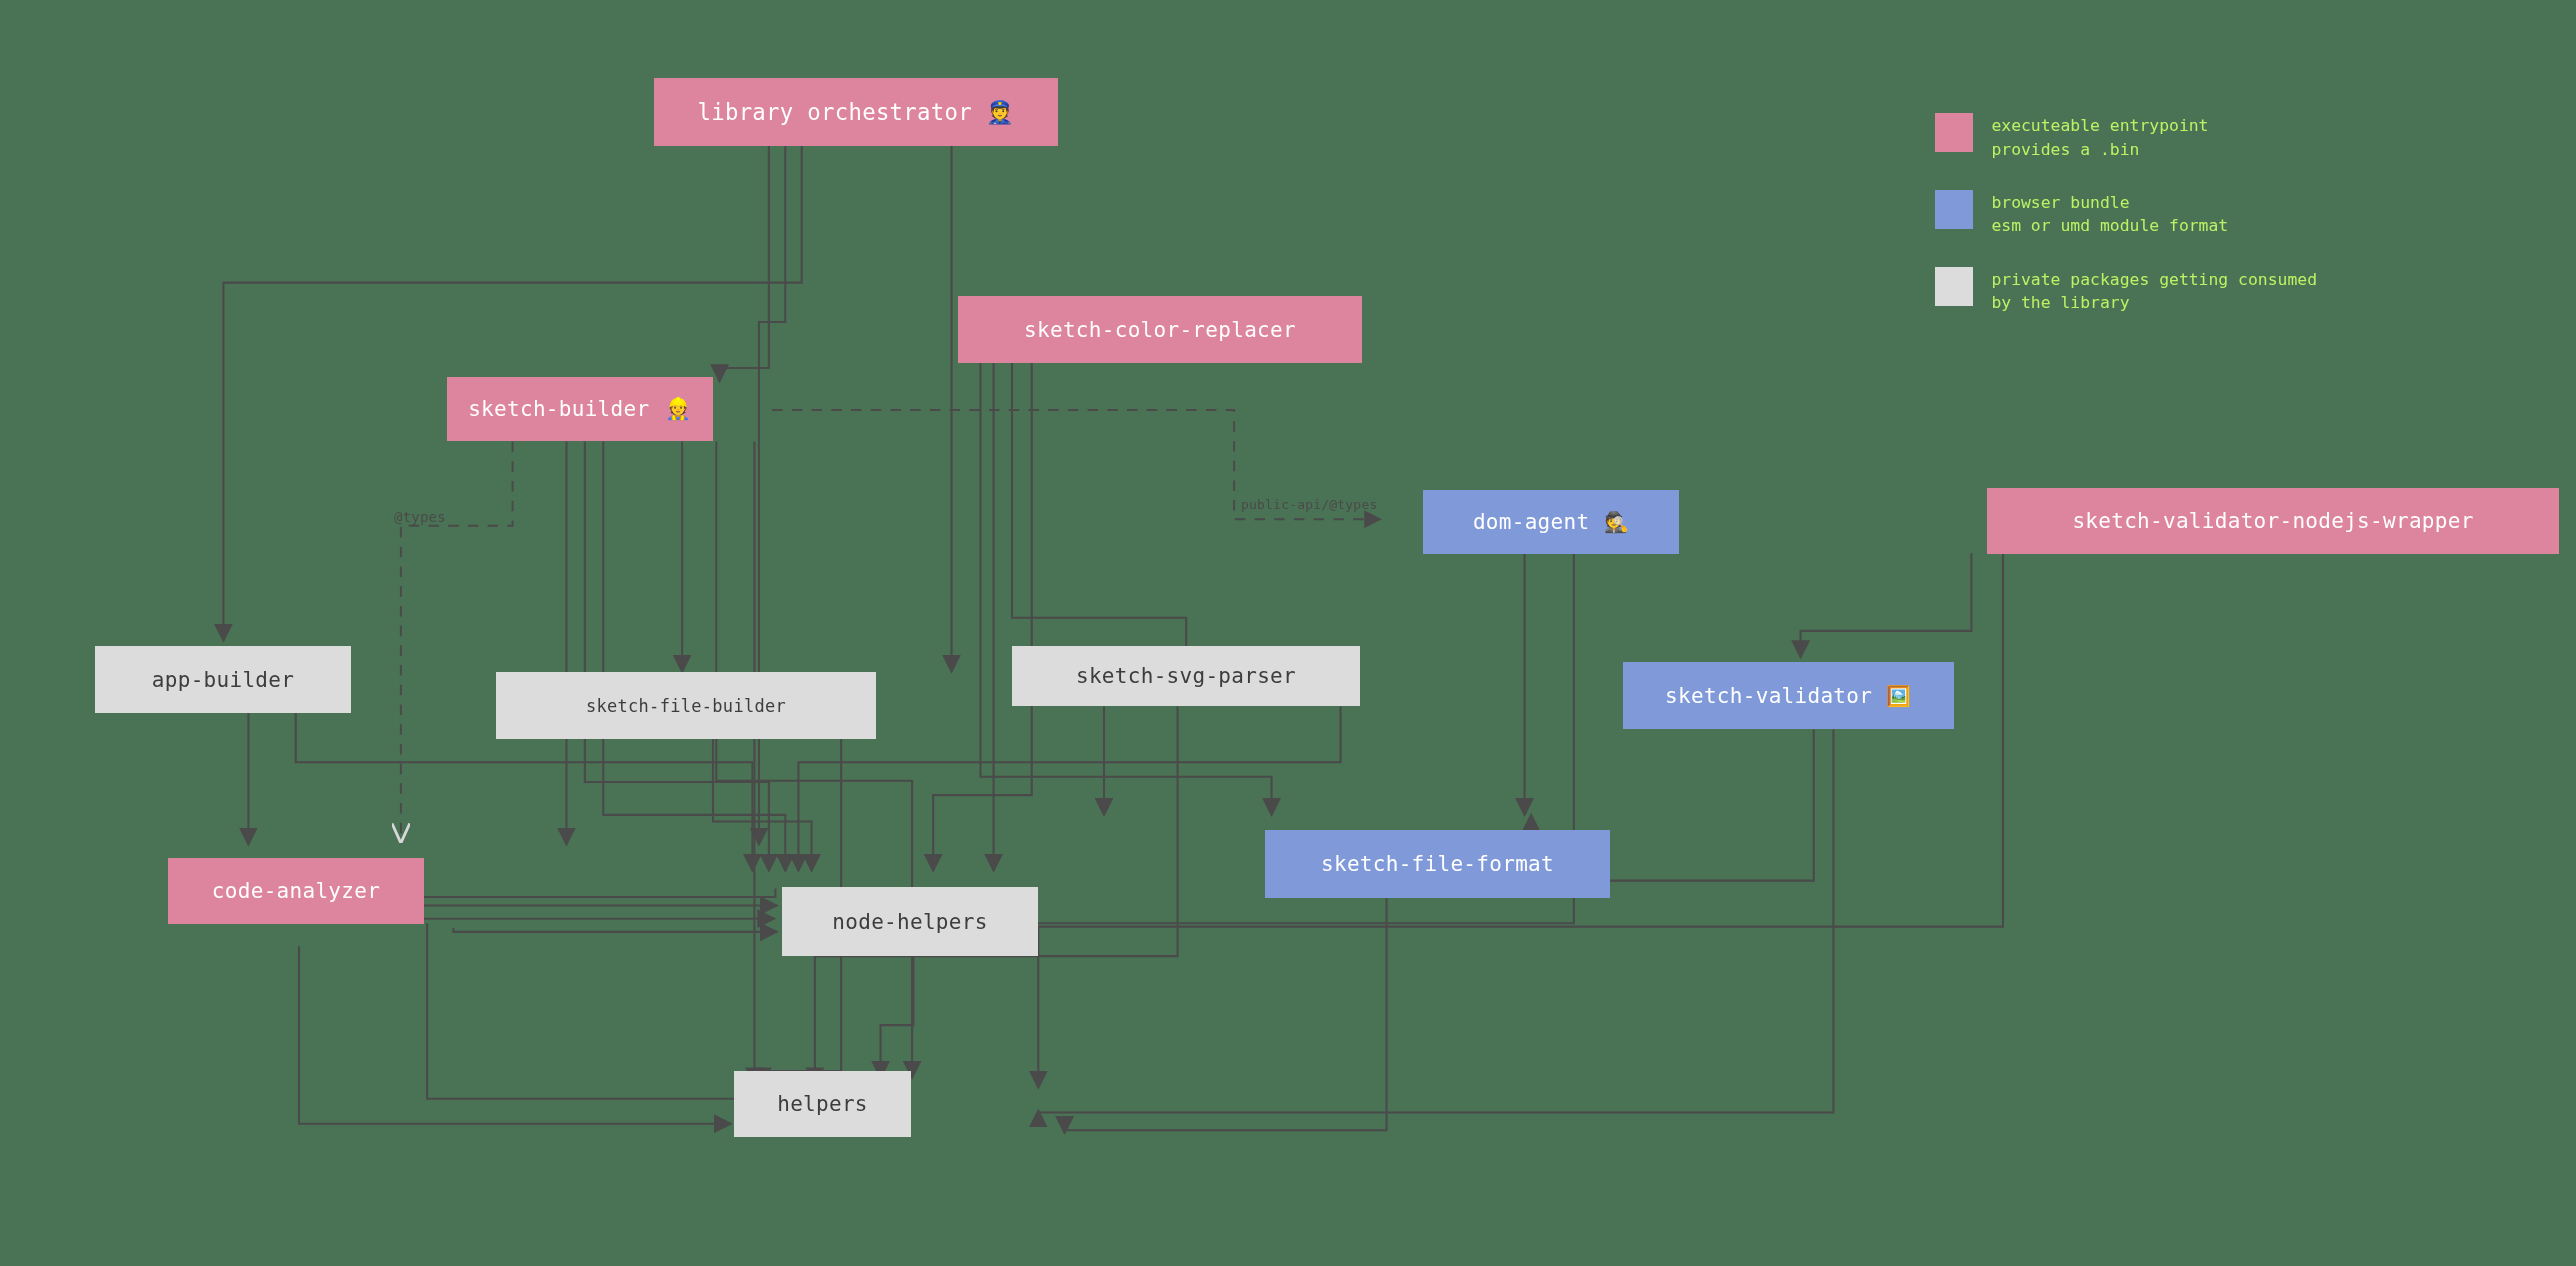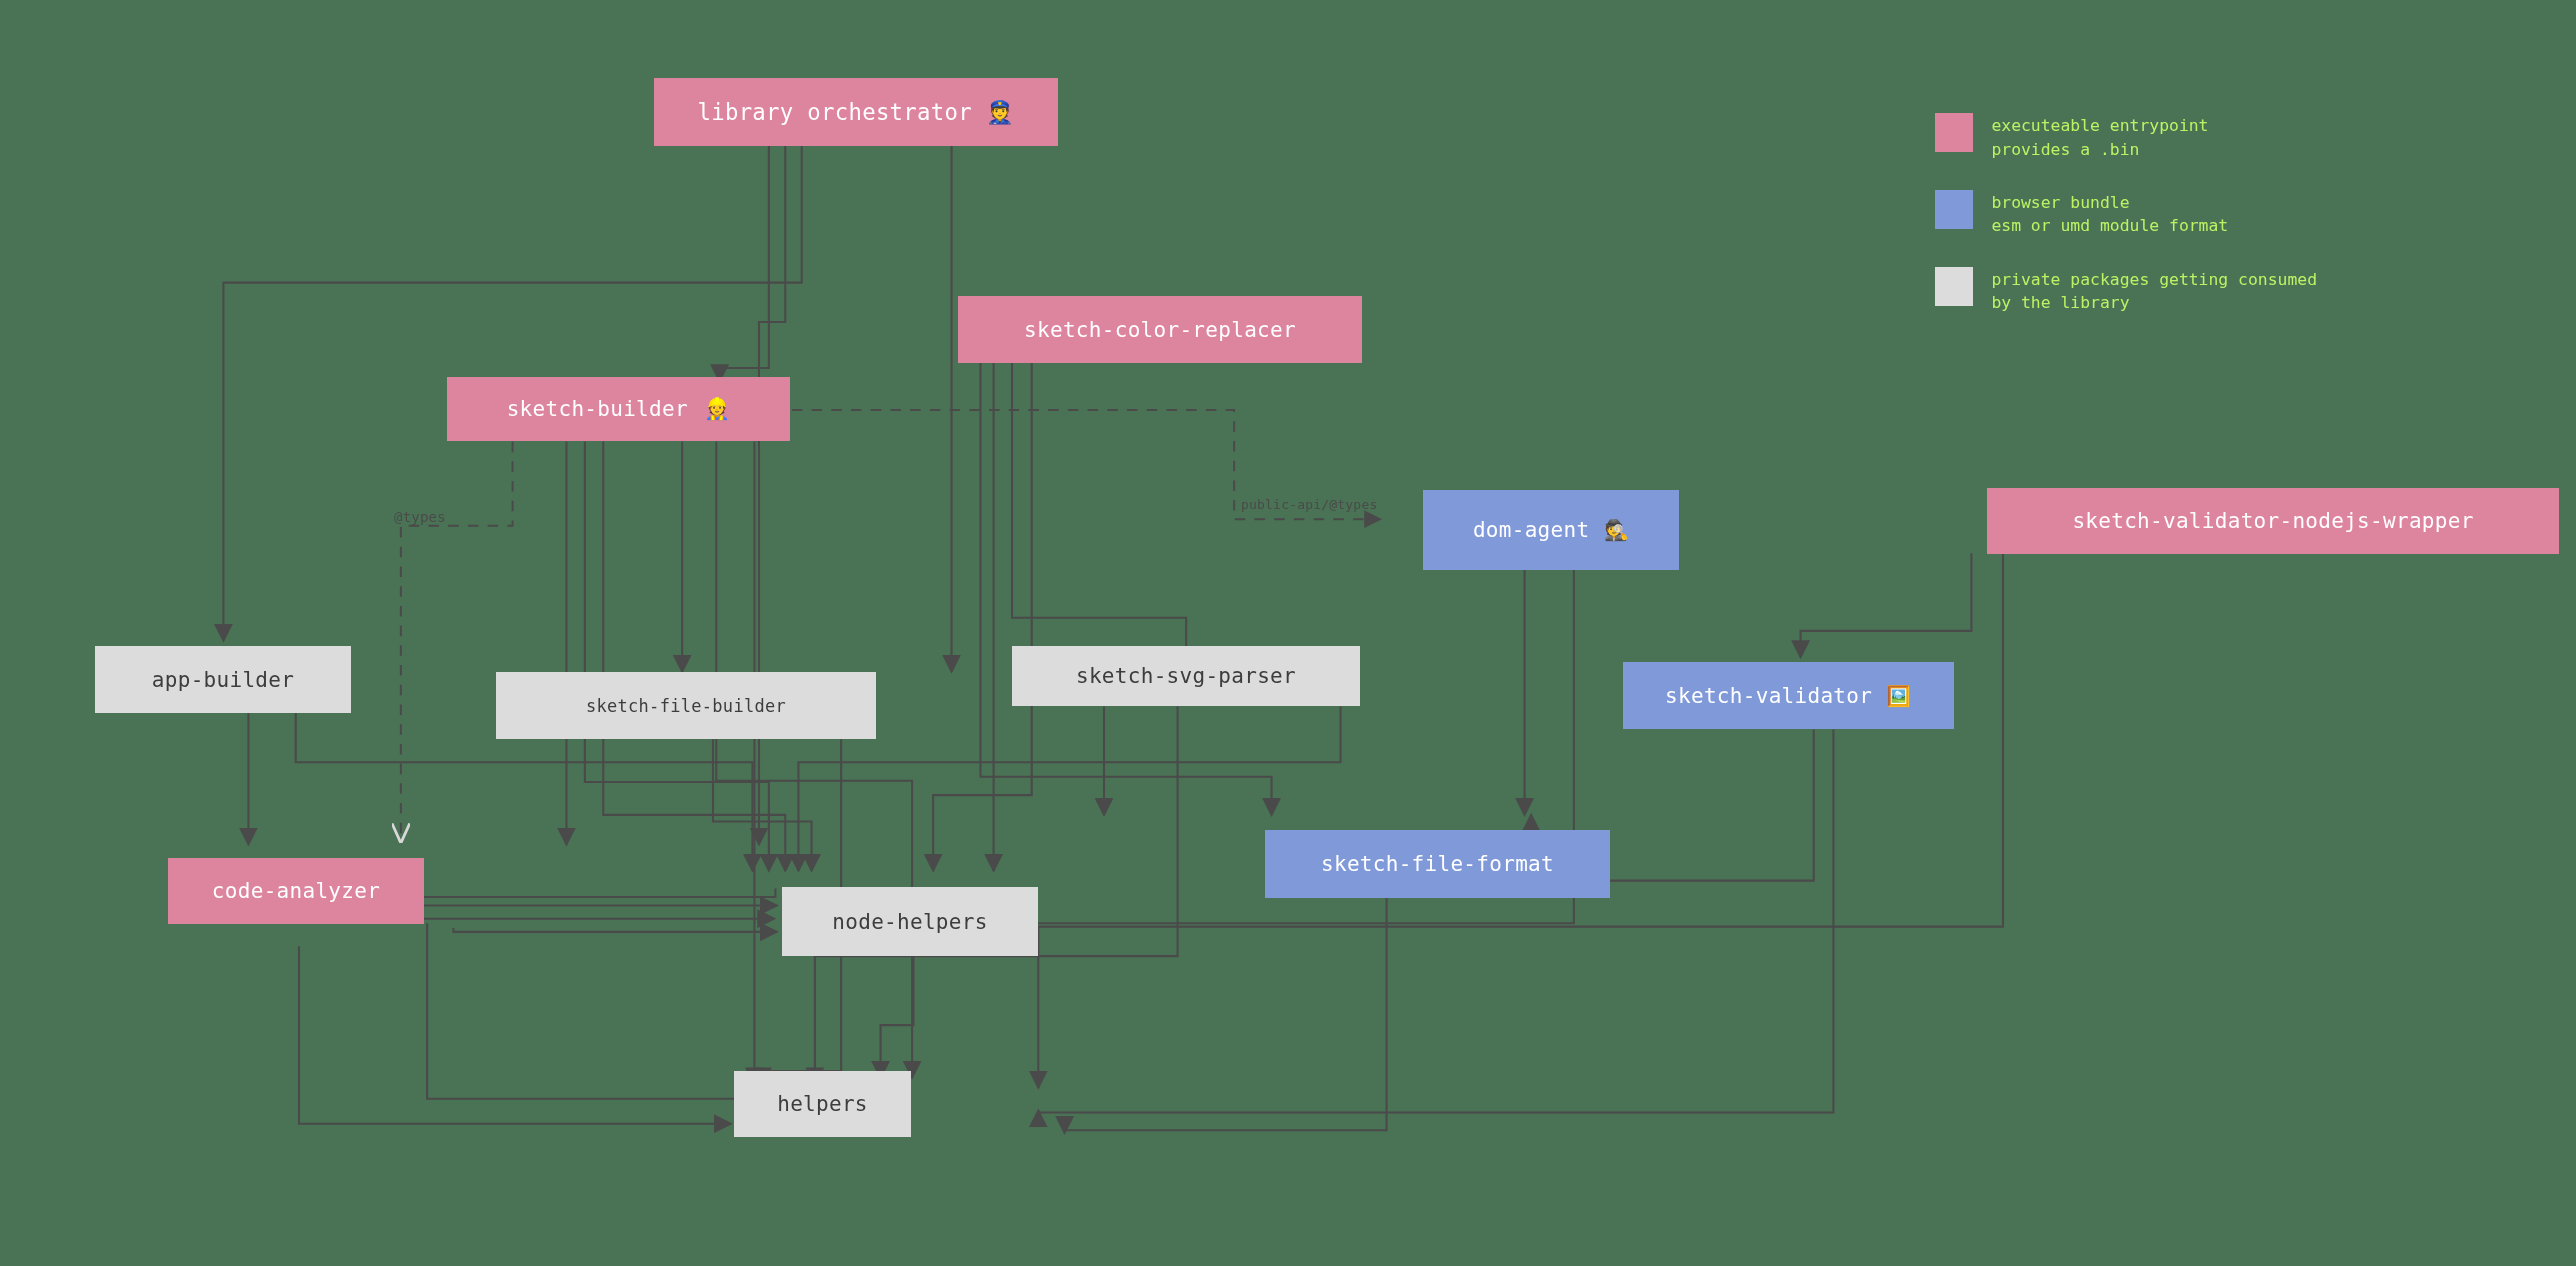--- a/index.html
+++ b/index.html
@@ -202,26 +202,26 @@
 
   <div class="node bin" style="left:654px; top:78px; width:404px; height:68px; font-size:22.3px;">
     <span class="label">library orchestrator</span>
     <span class="emoji" style="font-size:22.3px;">👮</span>
   </div>
 
   <div class="node bin" style="left:958px; top:296px; width:404px; height:67px; font-size:21px;">
     <span class="label">sketch-color-replacer</span>
   </div>
 
-  <div class="node bin" style="left:447px; top:377px; width:343px; height:64px; font-size:21px;gap:16px;">
+  <div class="node bin" style="left:447px; top:377px; width:266px; height:64px; font-size:21px;gap:16px;">
     <span class="label">sketch-builder</span>
     <span class="emoji" style="font-size:21px;">👷</span>
   </div>
 
-  <div class="node bundle" style="left:1423px; top:490px; width:256px; height:80px; font-size:21px;">
+  <div class="node bundle" style="left:1423px; top:490px; width:256px; height:64px; font-size:21px;">
     <span class="label">dom-agent</span>
     <span class="emoji" style="font-size:20px;">🕵️</span>
   </div>
 
   <div class="node bin" style="left:1987px; top:488px; width:572px; height:66px; font-size:21px;">
     <span class="label">sketch-validator-nodejs-wrapper</span>
   </div>
 
   <div class="node priv" style="left:95px; top:646px; width:256px; height:67px; font-size:21px;">
     <span class="label">app-builder</span>

